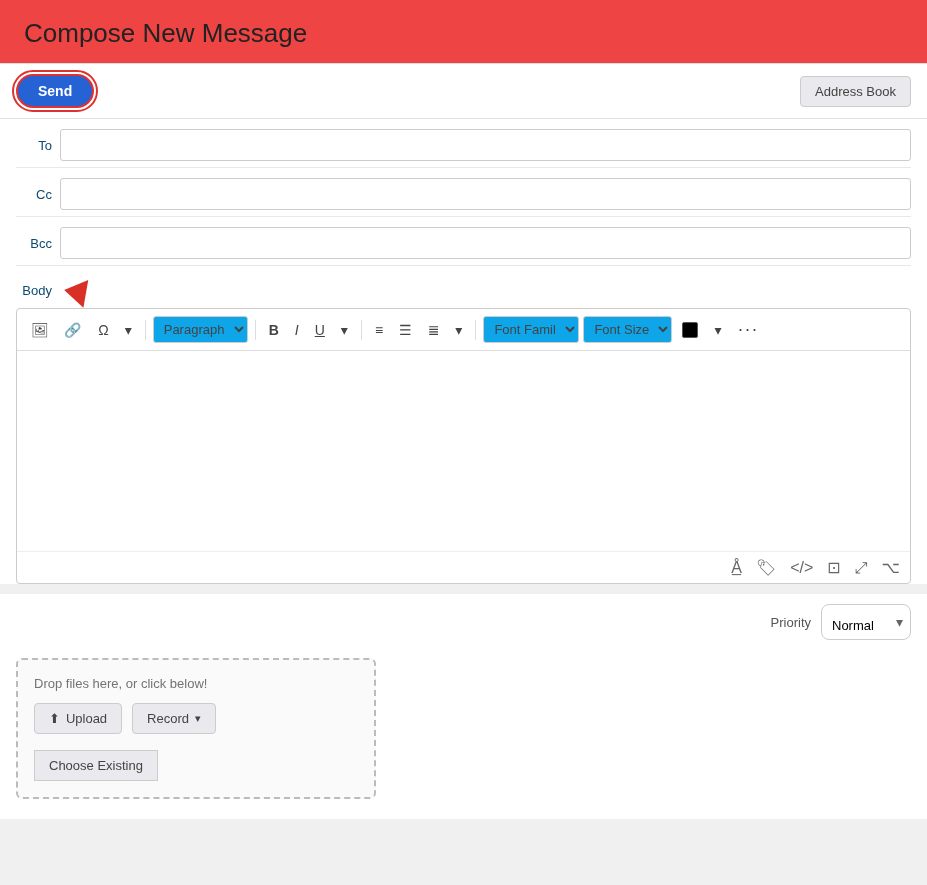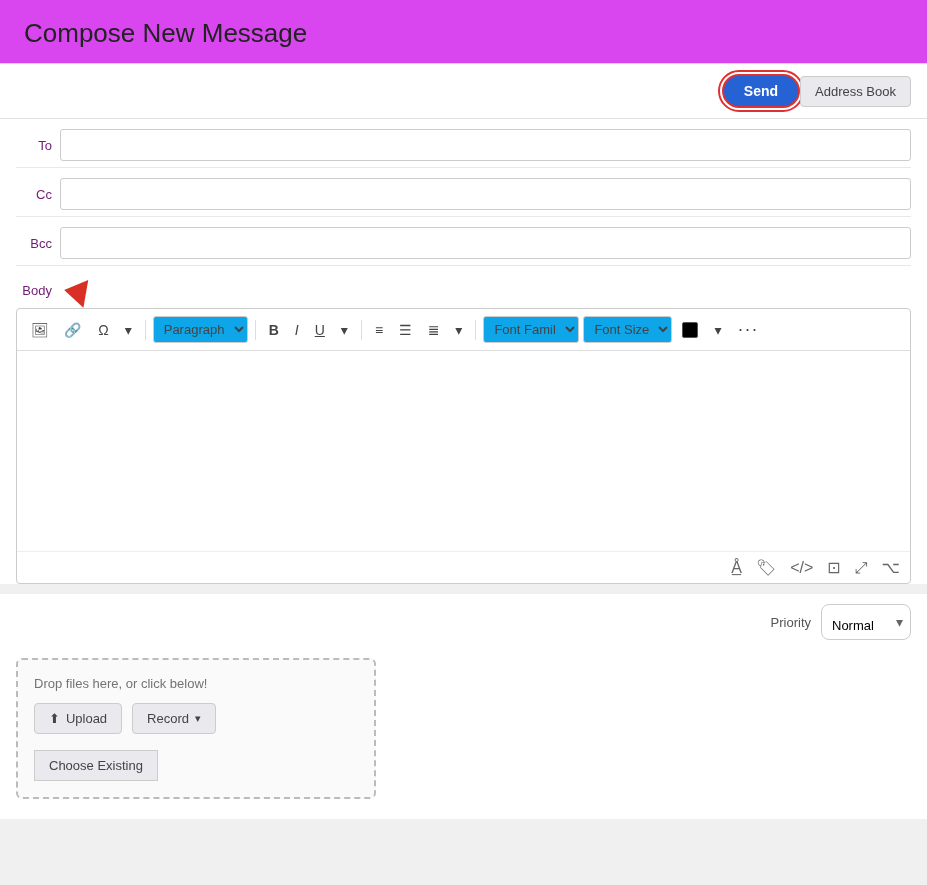--- a/index.html
+++ b/index.html
@@ -1,34 +1,34 @@
 <!DOCTYPE html>
 <html><head>
   <meta charset="utf-8">
   <style>
     * { box-sizing: border-box; margin: 0; padding: 0; }
     body { font-family: -apple-system, BlinkMacSystemFont, 'Segoe UI', Arial, sans-serif; background: #f0f0f0; font-size: 14px; color: #333; }
 
     .page-header {
-      background: #d946ef;
+      background: #ef4444;
       padding: 18px 24px 14px 24px;
       border-bottom: 1px solid #ddd;
     }
     .page-title {
       font-size: 26px;
       font-weight: 400;
       color: #222;
     }
 
     .toolbar-row {
       background: #fff;
       padding: 10px 16px;
       display: flex;
       align-items: center;
-      justify-content: flex-end;
+      justify-content: space-between;
       border-bottom: 1px solid #e0e0e0;
     }
 
     .send-button {
       background: #2563d4;
       color: #fff;
       border: 2.5px solid #e03030;
       border-radius: 20px;
       padding: 7px 20px;
       font-size: 14px;
@@ -56,21 +56,21 @@
     .field-row {
       display: flex;
       align-items: center;
       border-bottom: 1px solid #e8e8e8;
       padding: 10px 0 6px 0;
     }
 
     .field-label {
       width: 44px;
       text-align: right;
-      color: #701a75;
+      color: #0c4a6e;
       font-size: 13px;
       padding-right: 8px;
       flex-shrink: 0;
     }
 
     .field-input {
       flex: 1;
       border: 1px solid #ccc;
       border-radius: 3px;
       padding: 6px 8px;

